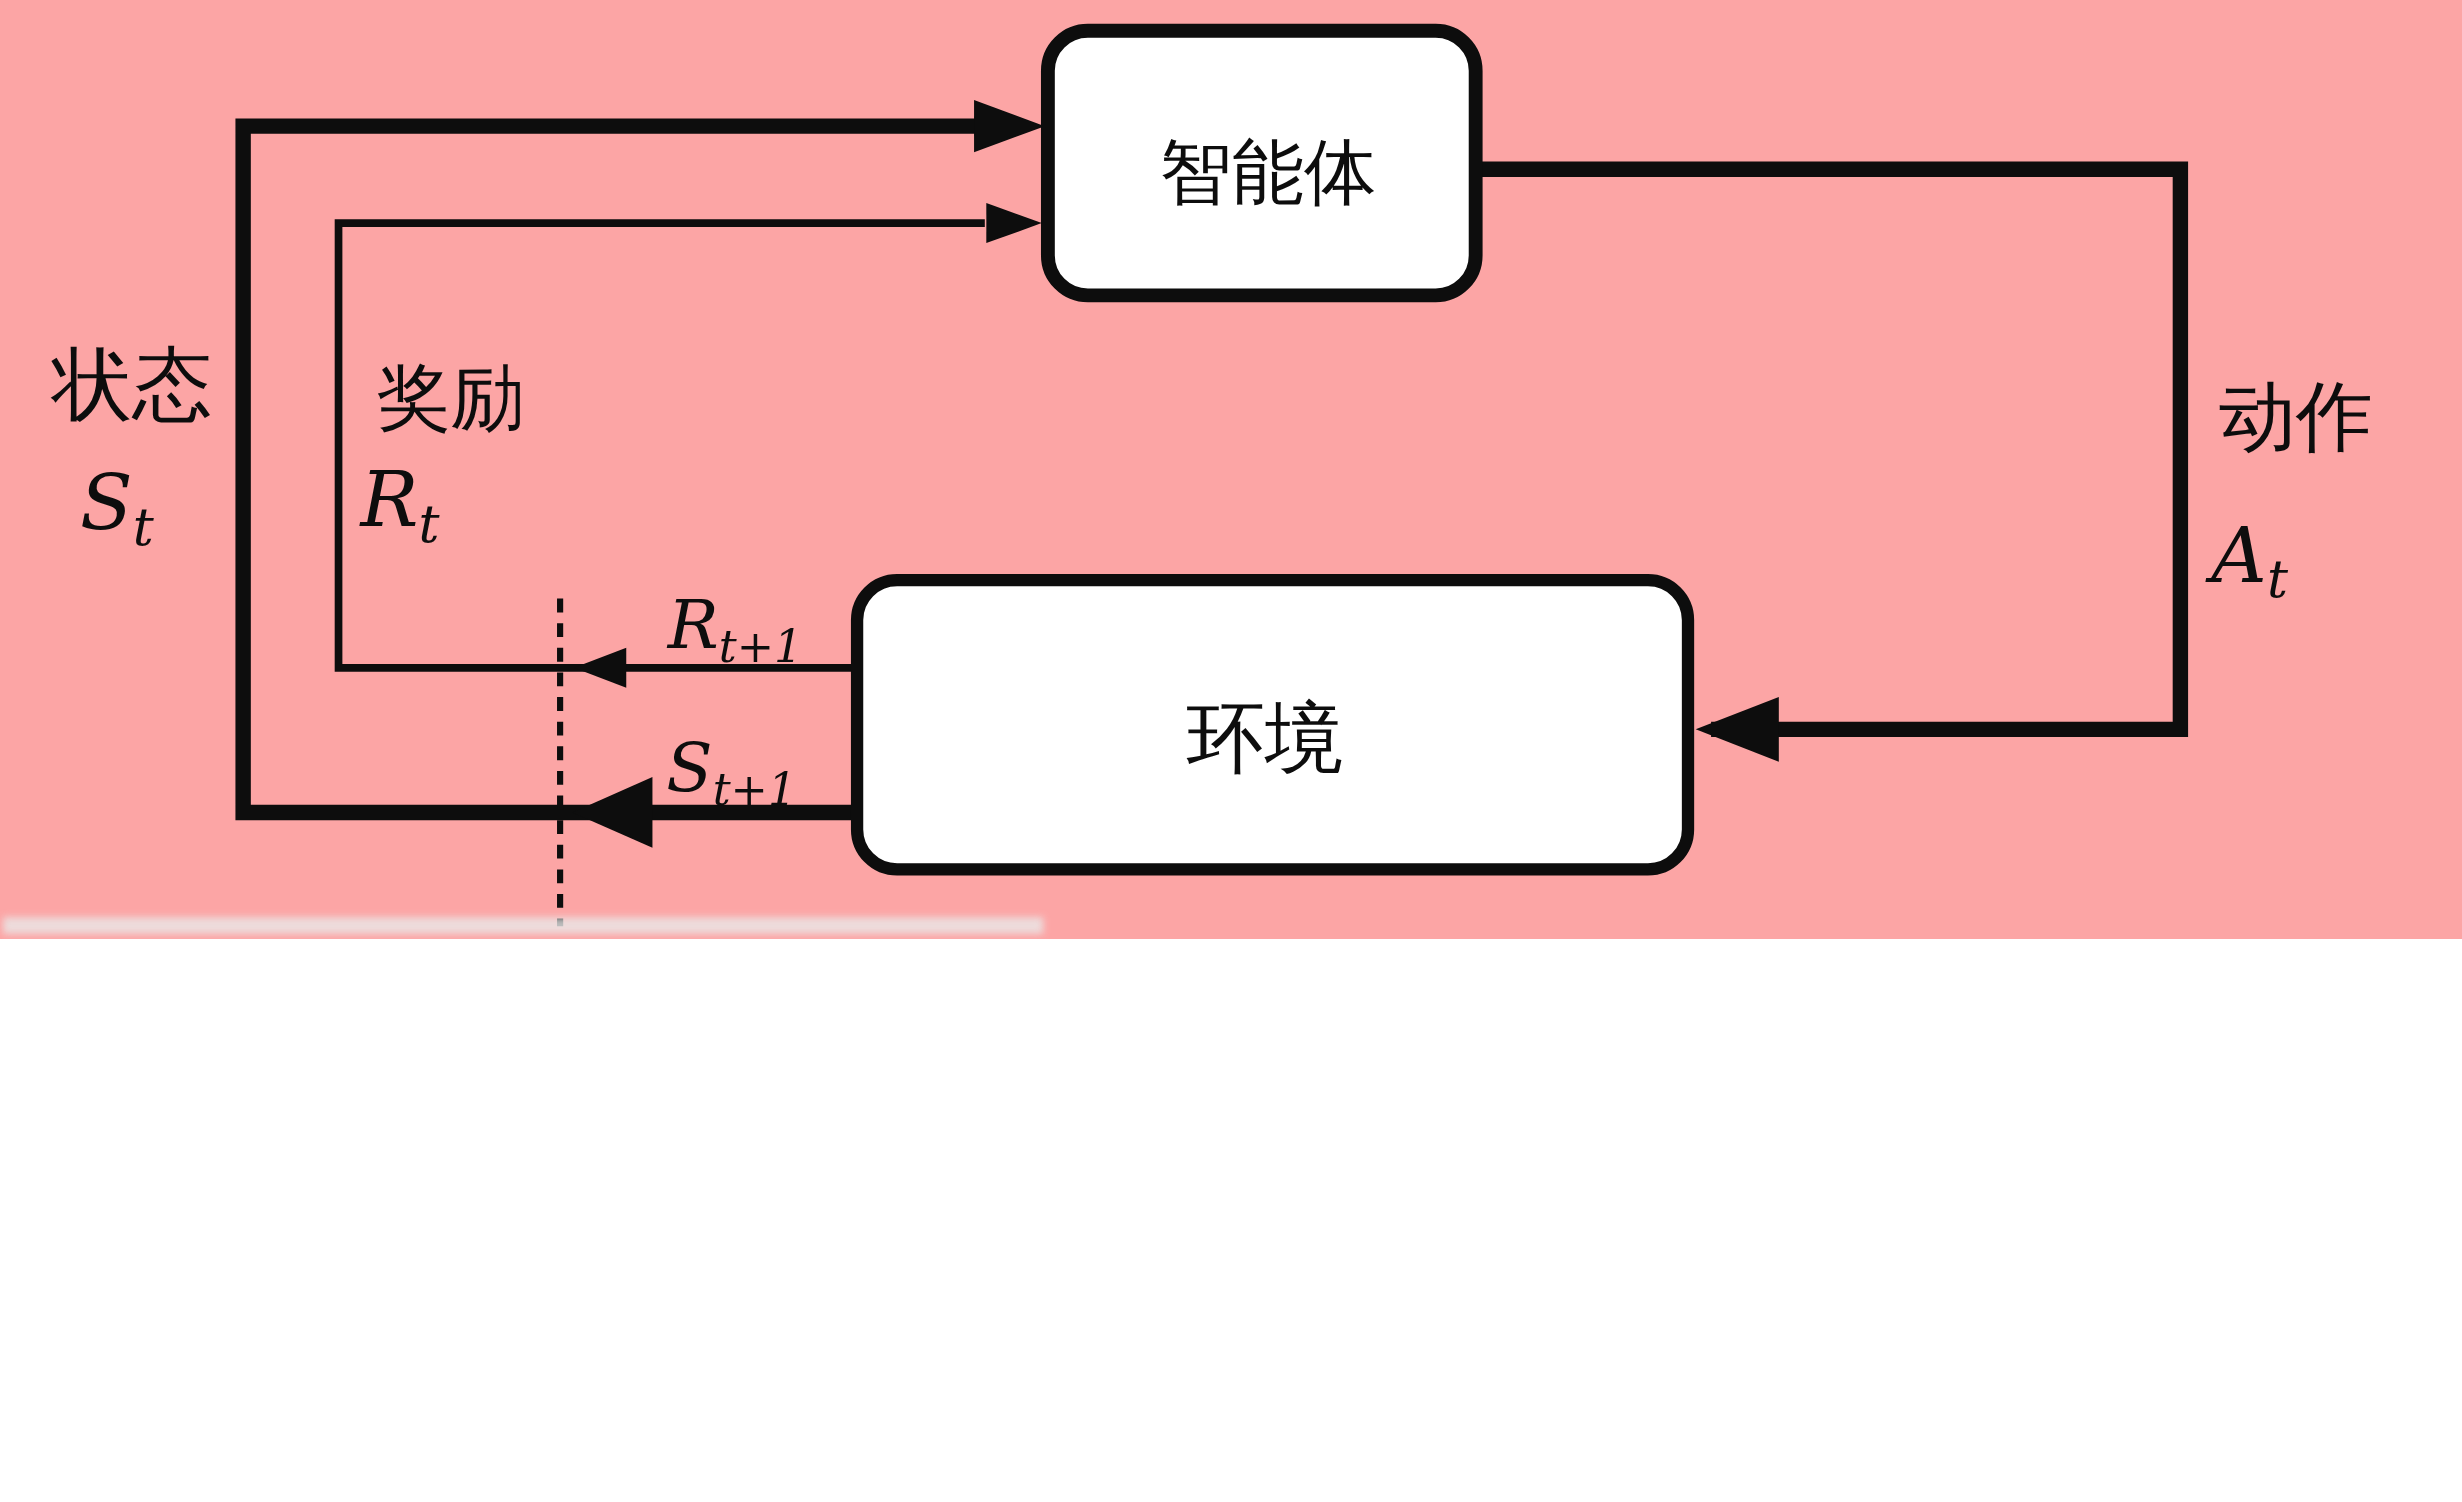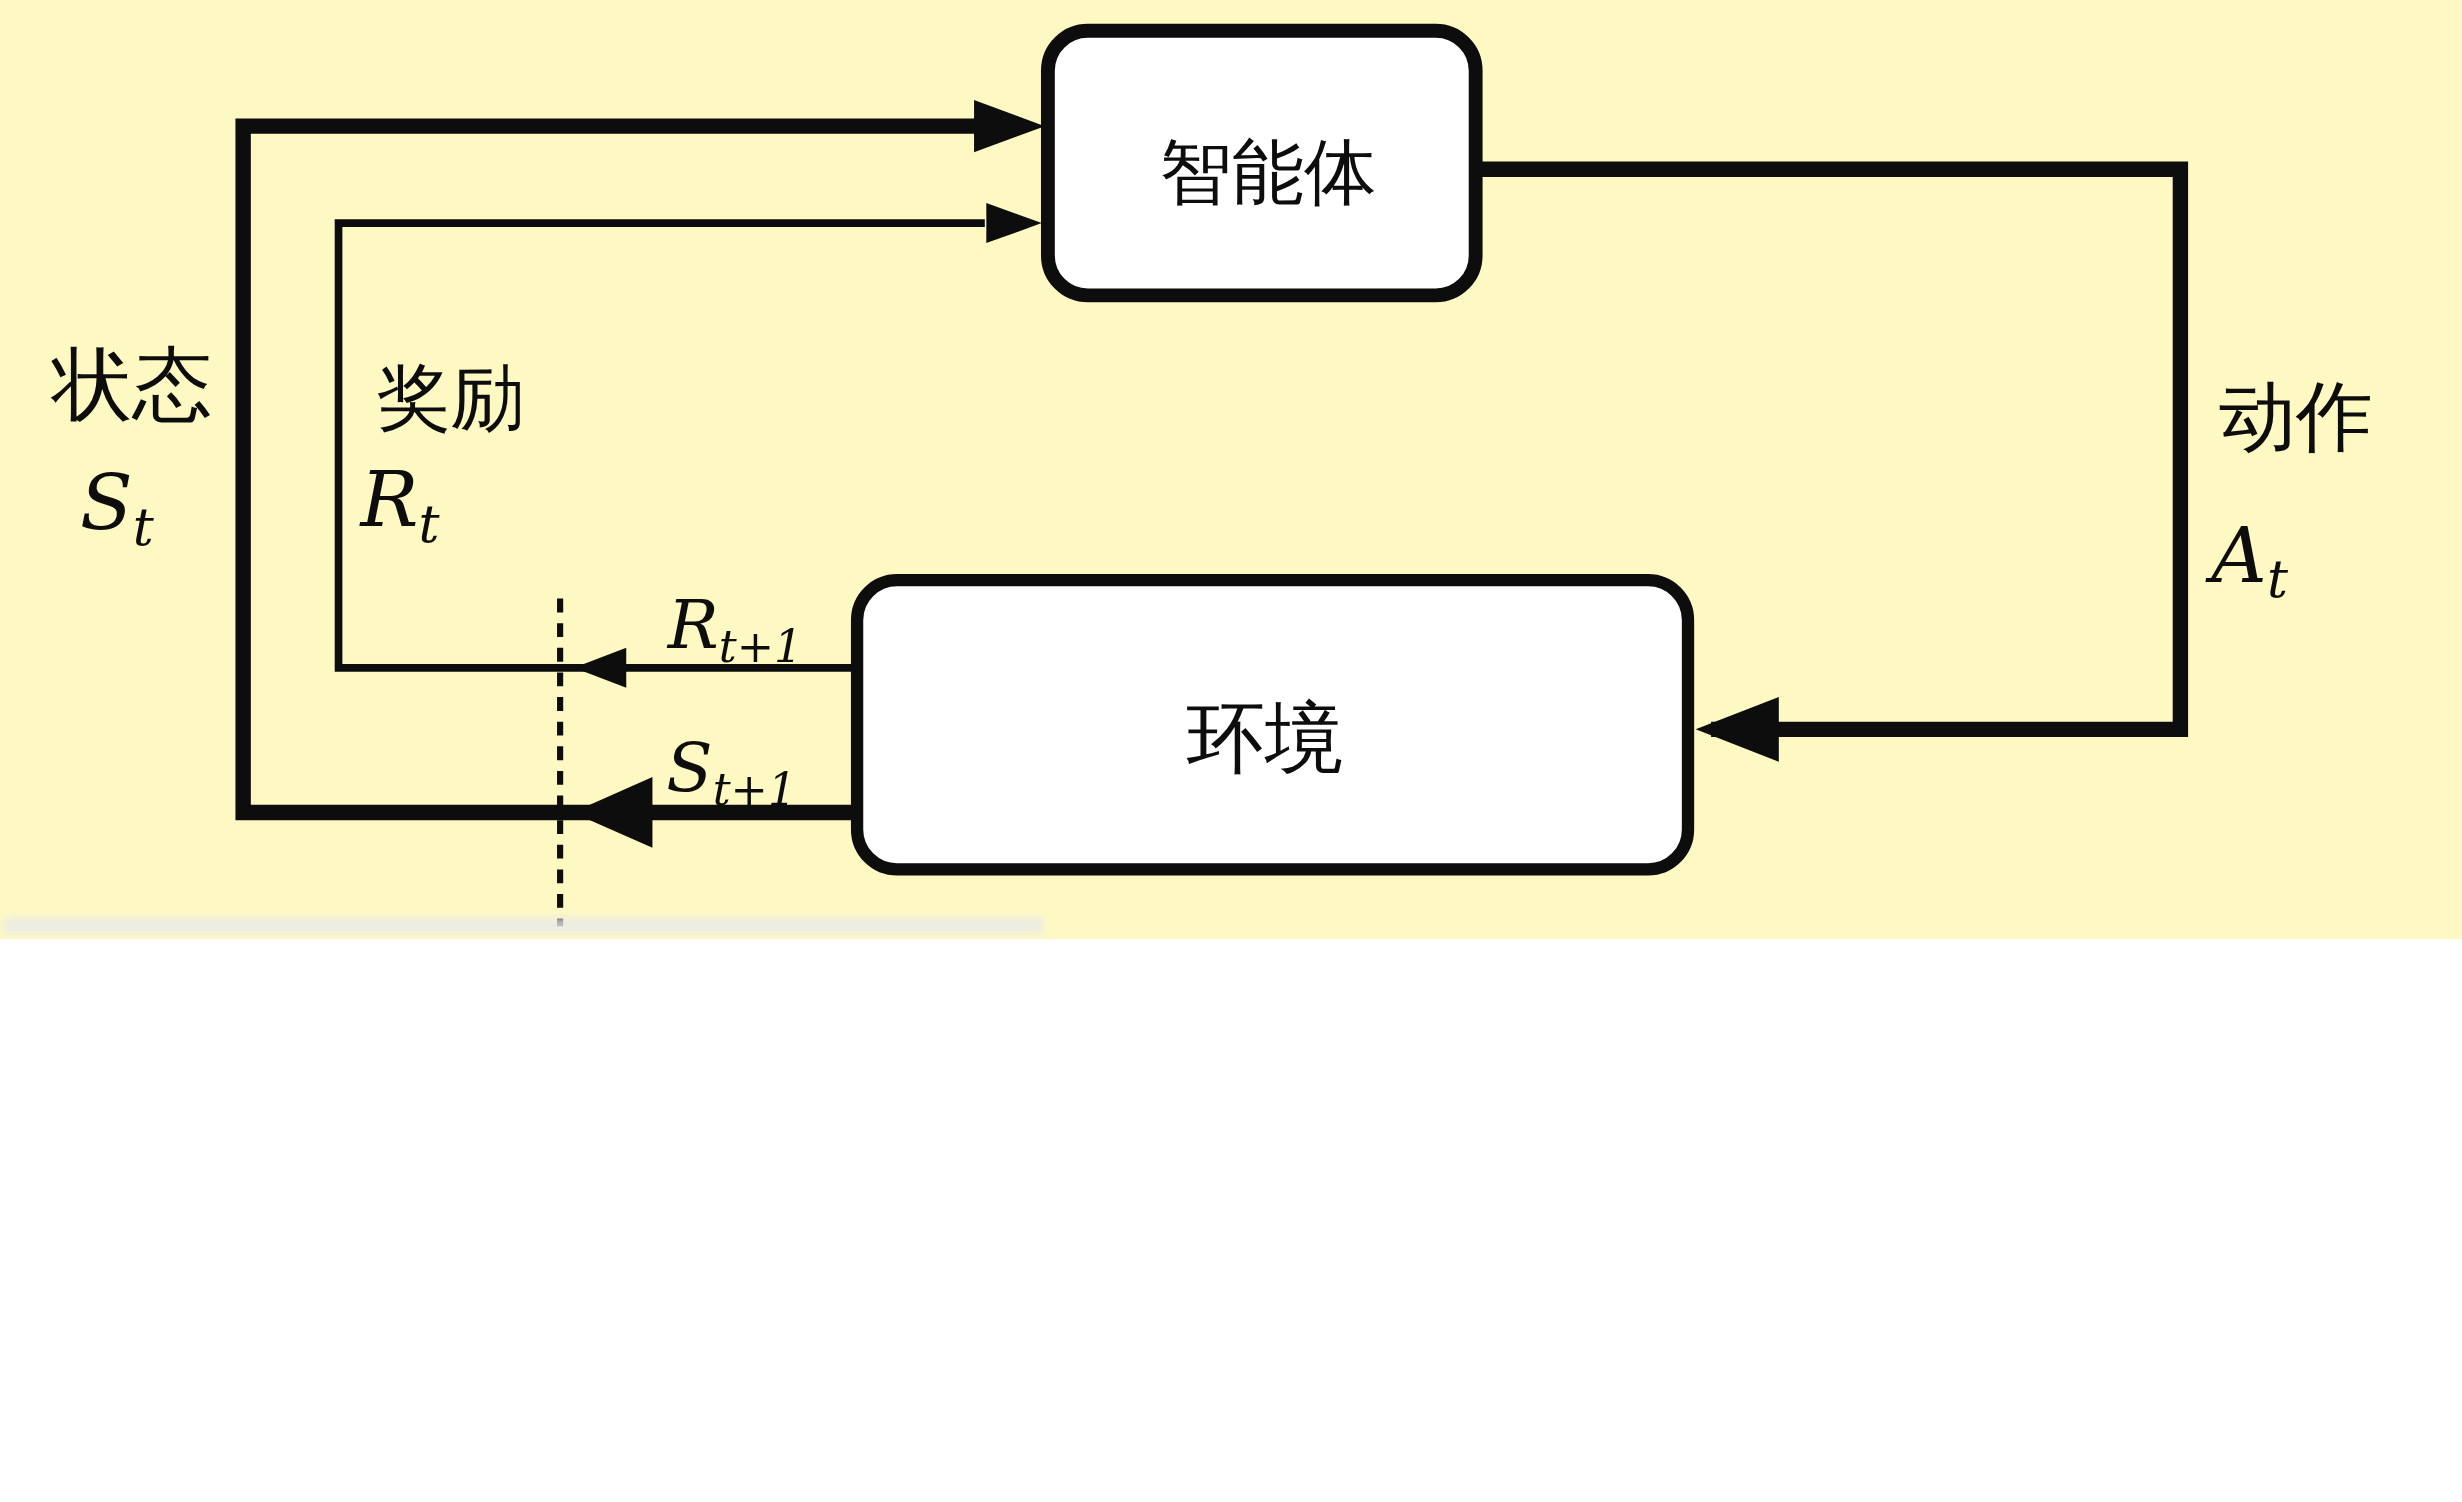--- a/index.html
+++ b/index.html
@@ -3,21 +3,21 @@
 <meta charset="utf-8">
 <style>
   html, body {
     margin: 0;
     padding: 0;
     background: #ffffff;
     font-family: "DejaVu Serif", "Liberation Serif", serif;
   }
   .stage {
     width: 100%;
-    background: #fef9c3;
+    background: #fca5a5;
   }
   svg { display: block; width: 100%; height: auto; }
   .node-box {
     fill: #ffffff;
   }
   .node-label {
     font-family: "DejaVu Serif", "Liberation Serif", serif;
     fill: #0d0d0d;
   }
   .cjk-caption {

